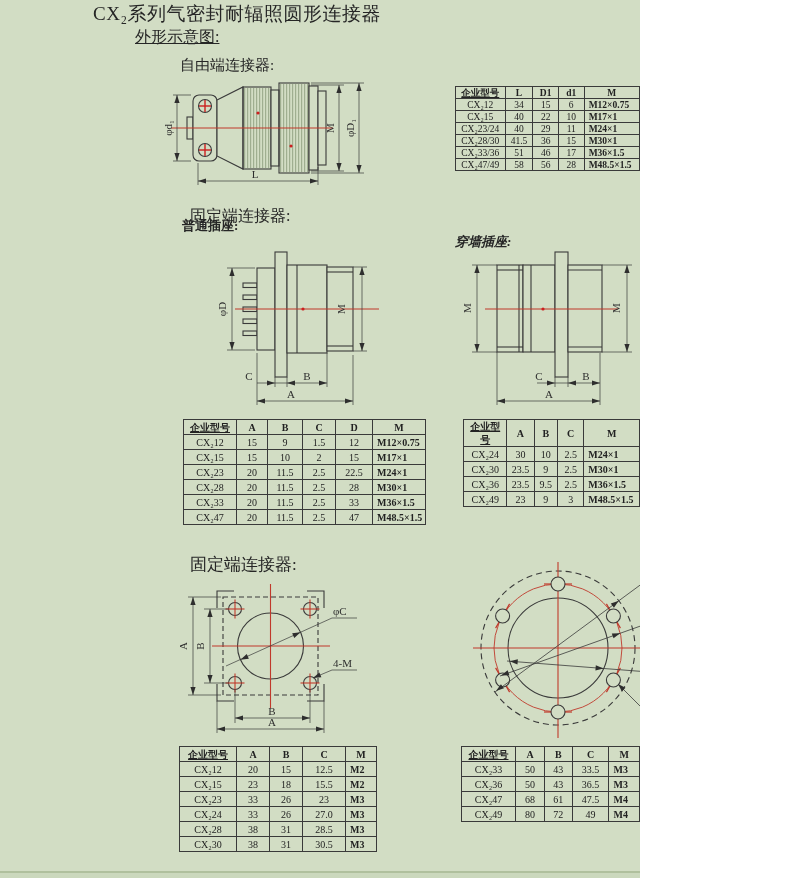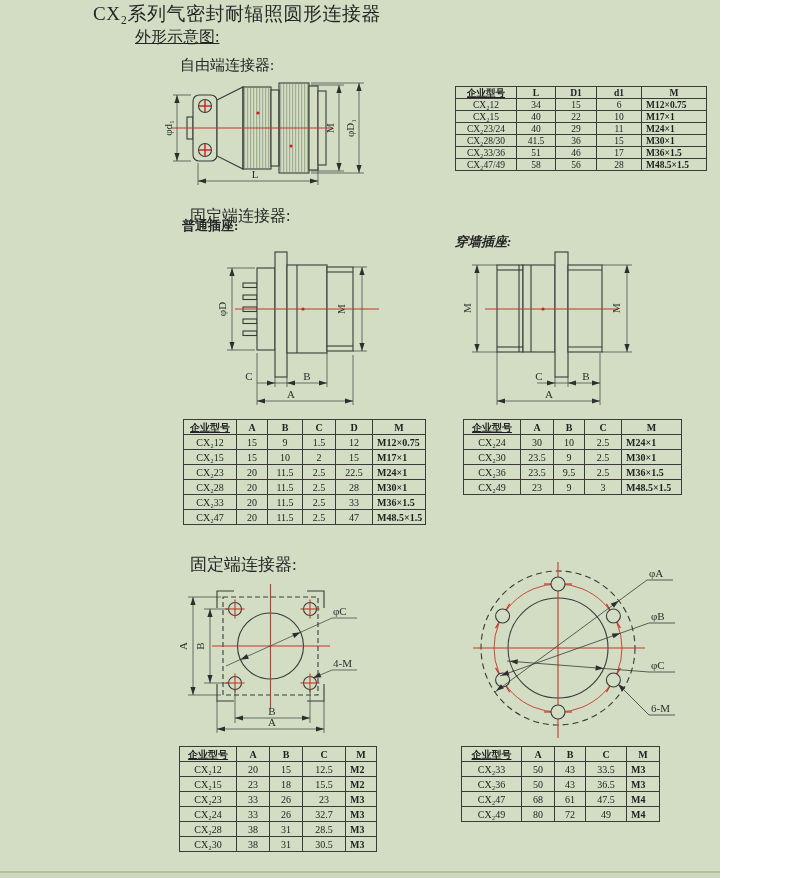--- a/index.html
+++ b/index.html
@@ -1,17 +1,17 @@
 <!DOCTYPE html>
 <html><head>
 <meta charset="utf-8">
 <style>
   html,body{margin:0;padding:0;}
   .page{
-    position:relative;width:720px;height:878px;overflow:hidden;
+    position:relative;width:640px;height:878px;overflow:hidden;
     background:#d2ddc4;
     font-family:"Liberation Serif","DejaVu Serif",serif;color:#262626;
   }
   .lbl{position:absolute;white-space:nowrap;color:#262626;}
   .title{left:93px;top:1px;font-size:19px;letter-spacing:0.5px;}
   .sec-outline{left:135px;top:27px;font-size:16px;text-decoration:underline;}
   .sec-free{left:180px;top:56px;font-size:15px;}
   .sec-fixed{left:190px;top:206px;font-size:16px;}
   .sub-normal{left:182px;top:217px;font-size:13px;font-weight:bold;}
   .sub-wall{left:455px;top:233px;font-size:13px;font-weight:bold;font-style:italic;}
@@ -503,21 +503,21 @@
           <td>CX₂23</td>
           <td>33</td>
           <td>26</td>
           <td>23</td>
           <td>M3</td>
         </tr>
         <tr>
           <td>CX₂24</td>
           <td>33</td>
           <td>26</td>
-          <td>32.7</td>
+          <td>27.0</td>
           <td>M3</td>
         </tr>
         <tr>
           <td>CX₂28</td>
           <td>38</td>
           <td>31</td>
           <td>28.5</td>
           <td>M3</td>
         </tr>
         <tr>

